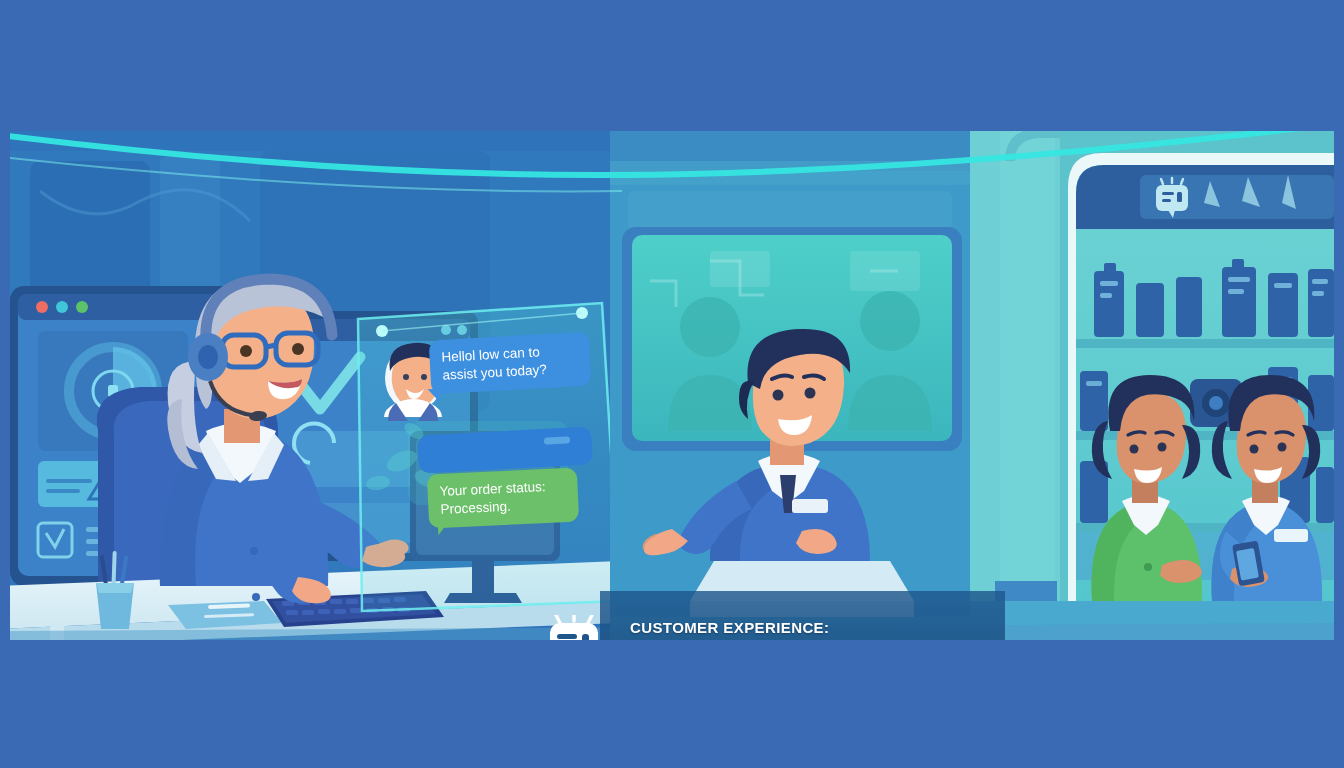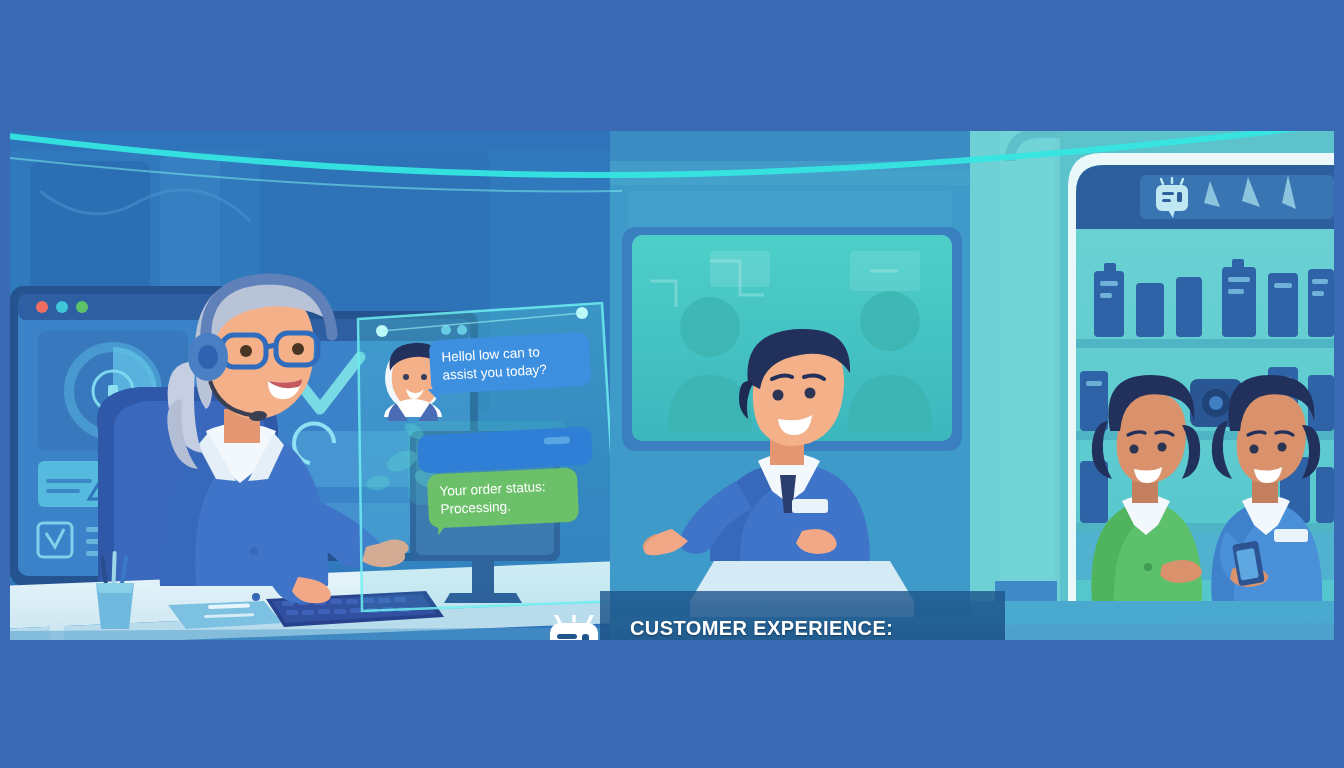--- a/index.html
+++ b/index.html
@@ -5,21 +5,21 @@
   html,body{margin:0;padding:0;background:#3a6ab4;}
   body{width:1344px;height:768px;overflow:hidden;font-family:"Liberation Sans",sans-serif;}
   #stage{position:relative;width:1344px;height:768px;background:#3a6ab4;}
   #illus{position:absolute;left:10px;top:131px;width:1324px;height:509px;overflow:hidden;background:#2e6fb7;}
   .abs{position:absolute;}
   .noevt{pointer-events:none;}
   
   #banner{position:absolute;left:590px;top:460px;width:405px;height:100px;
           background:linear-gradient(180deg,rgba(30,86,140,.80),rgba(24,74,126,.88));}
   #banner-text{position:absolute;left:620px;top:483px;width:360px;color:#ffffff;
-      font-size:20px;font-weight:bold;line-height:28px;letter-spacing:.4px;
+      font-size:15px;font-weight:bold;line-height:28px;letter-spacing:.4px;
       text-shadow:0 1px 2px rgba(0,0,0,.35);}
   #banner-icon{position:absolute;left:536px;top:484px;width:56px;height:58px;}
   
   .bubble{position:absolute;color:#fff;font-size:13.5px;line-height:18px;padding:9px 12px;border-radius:11px;font-weight:500;}
   .bub-blue{background:#3d8fe0;}
   .bub-green{background:#6cc06a;}
   .bub-dim{background:#2f7fd6;}
 </style>
 </head>
 <body>

